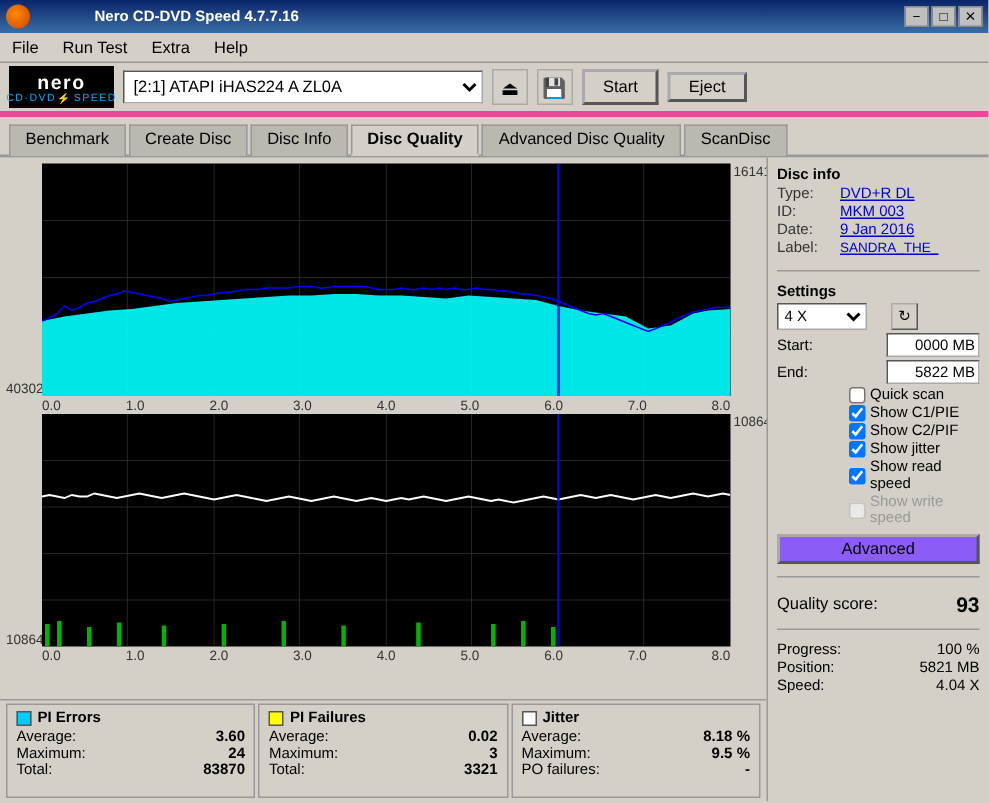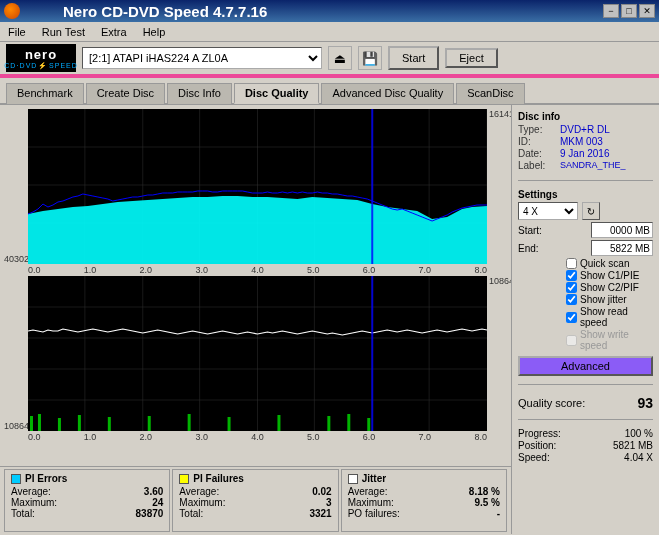--- a/index.html
+++ b/index.html
@@ -28,21 +28,21 @@
       gap: 4px;
     }
     .title-icon {
       width: 16px;
       height: 16px;
       background: radial-gradient(circle at 40% 40%, #ff8800, #cc4400);
       border-radius: 50%;
       flex-shrink: 0;
     }
     .title-text {
-      font-size: 15px;
+      font-size: 10px;
       font-weight: bold;
       color: white;
       padding-left: 39px;
     }
     .title-controls {
       display: flex;
       gap: 2px;
     }
     .title-btn {
       width: 16px;
@@ -281,32 +281,33 @@
       font-size: 10px;
       margin-bottom: 1px;
     }
     .info-label {
       color: #333;
       min-width: 38px;
     }
     .info-value {
       color: #0000cc;
       font-weight: normal;
+      text-decoration: underline;
     }
 
     .panel-divider {
       border: none;
       border-top: 1px solid #999;
       margin: 2px 0;
     }
 
     .settings-row {
       display: flex;
       align-items: center;
-      gap: 4px;
+      gap: 16px;
       margin-bottom: 2px;
     }
     .speed-select {
       width: 60px;
       height: 18px;
       font-size: 10px;
       border: 1px inset #aaa;
       background: white;
     }
     .refresh-btn {

